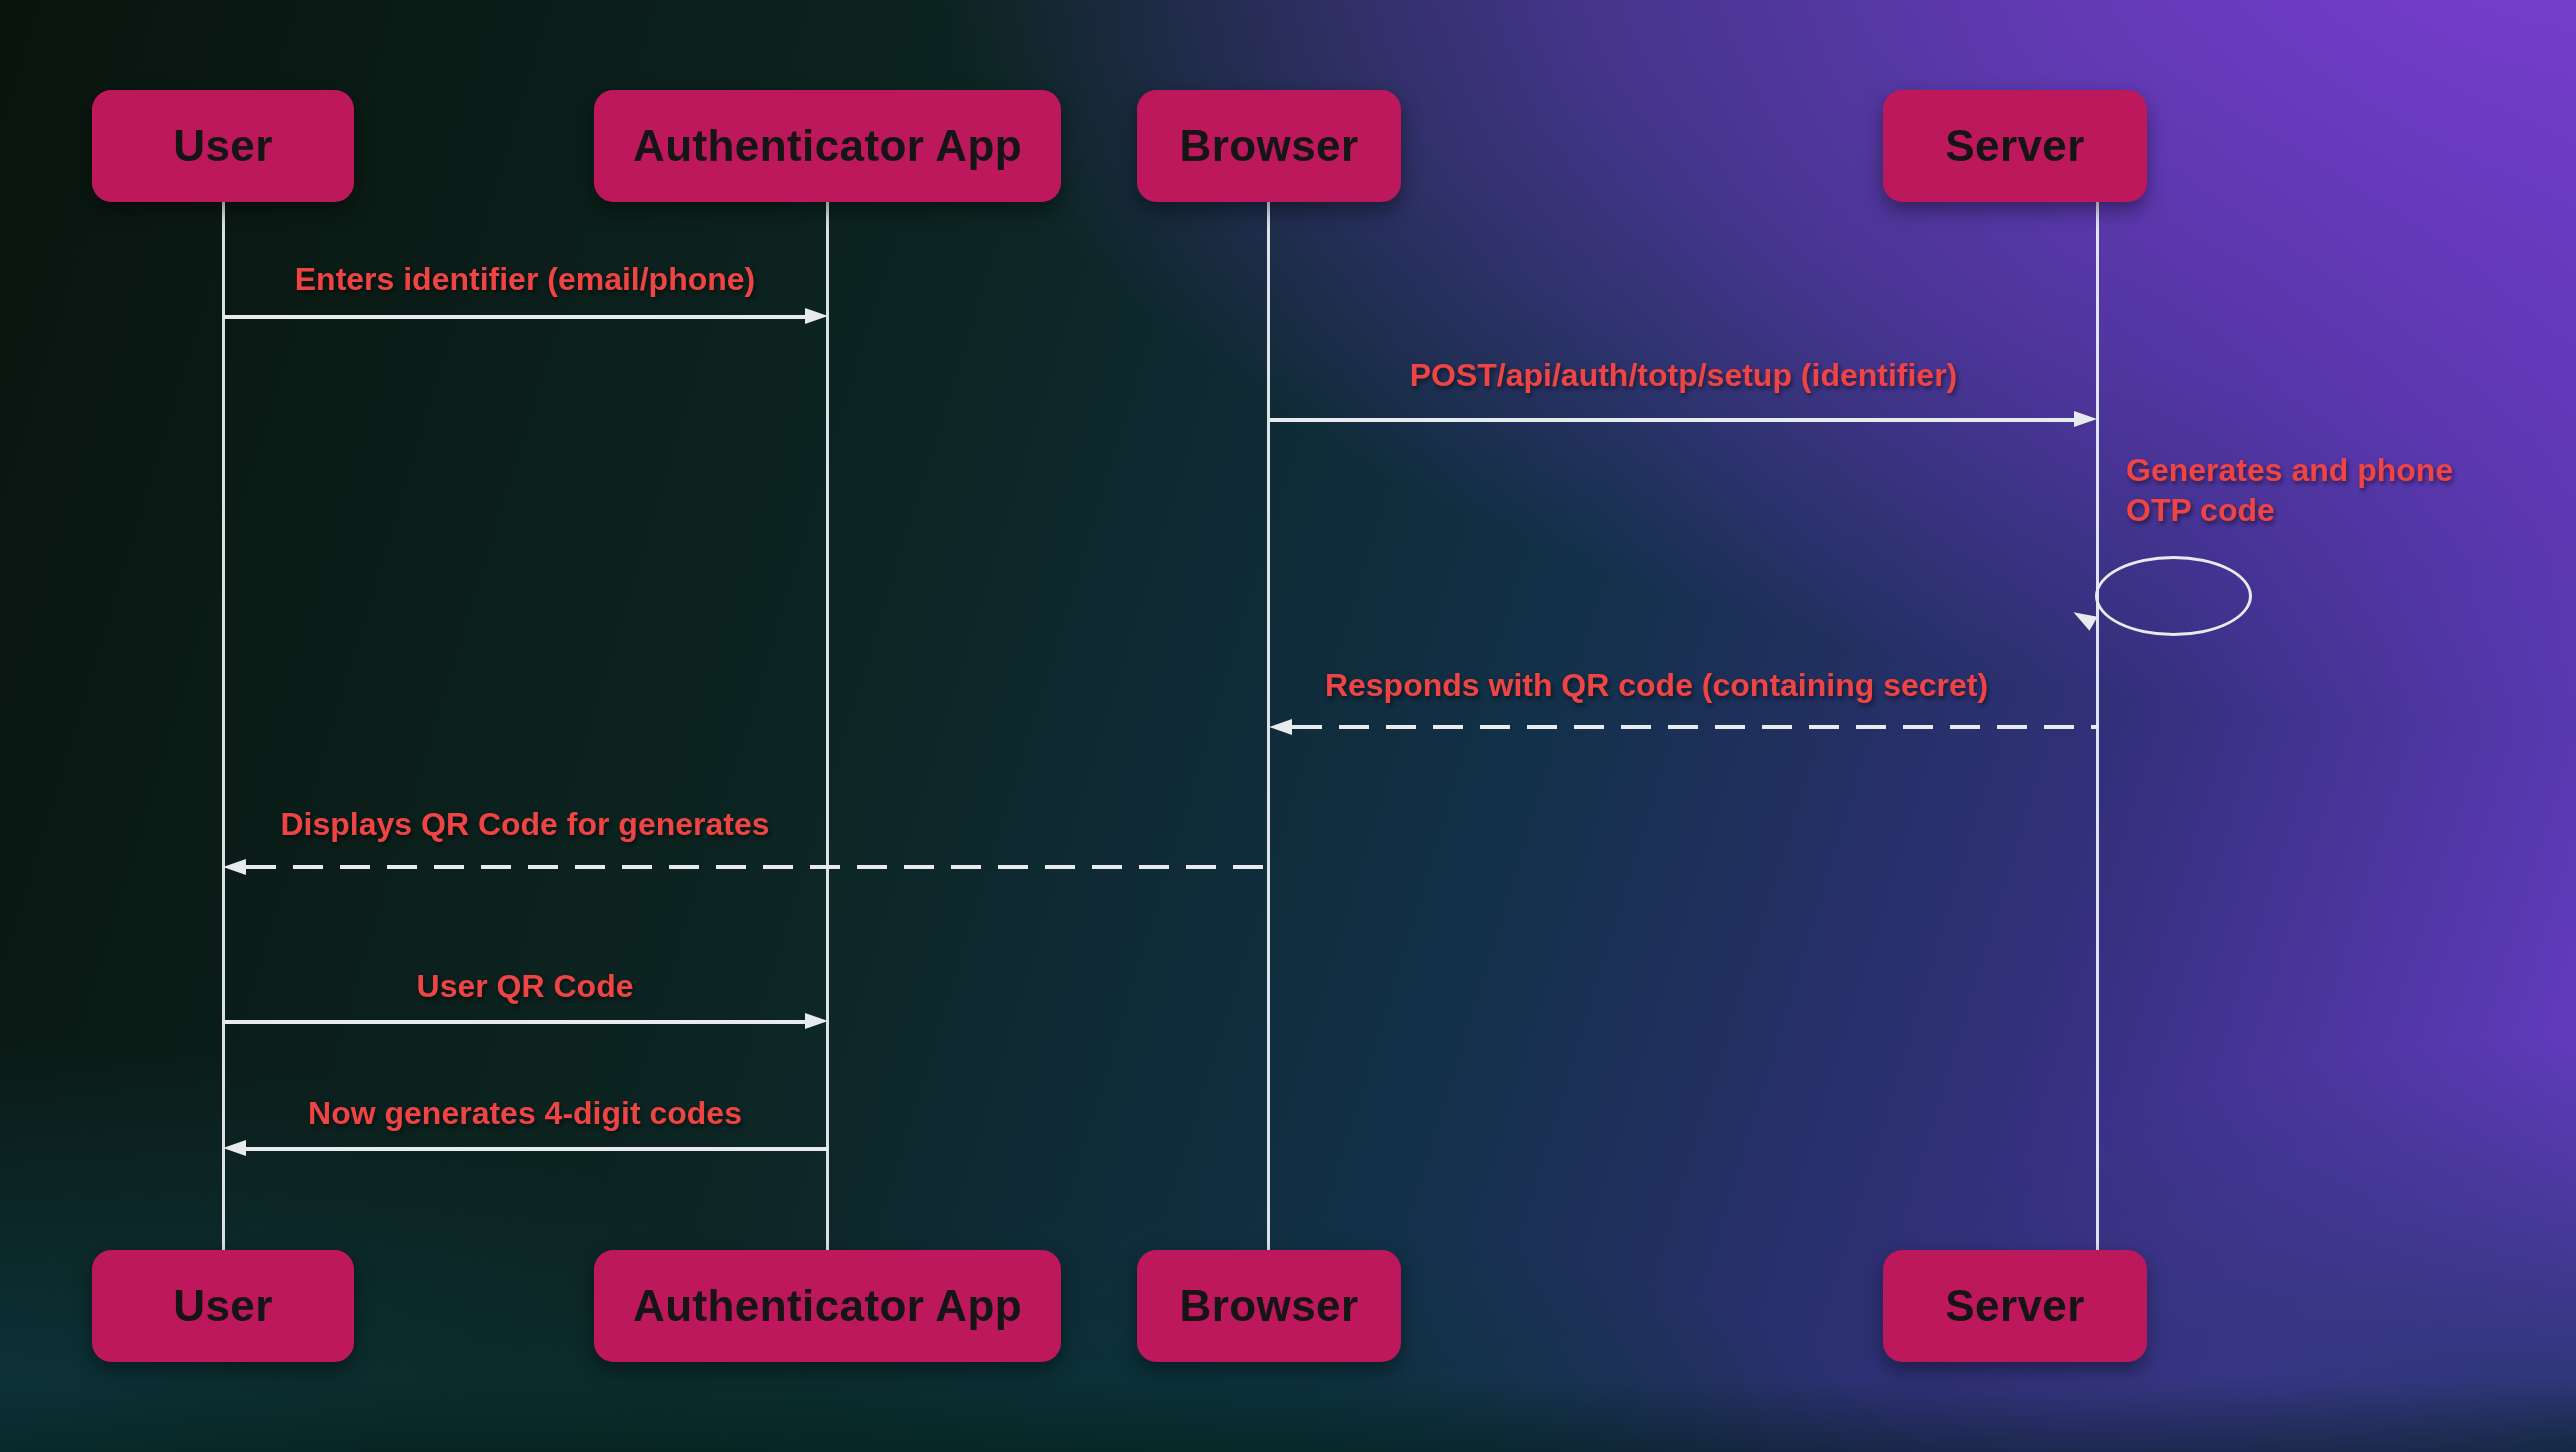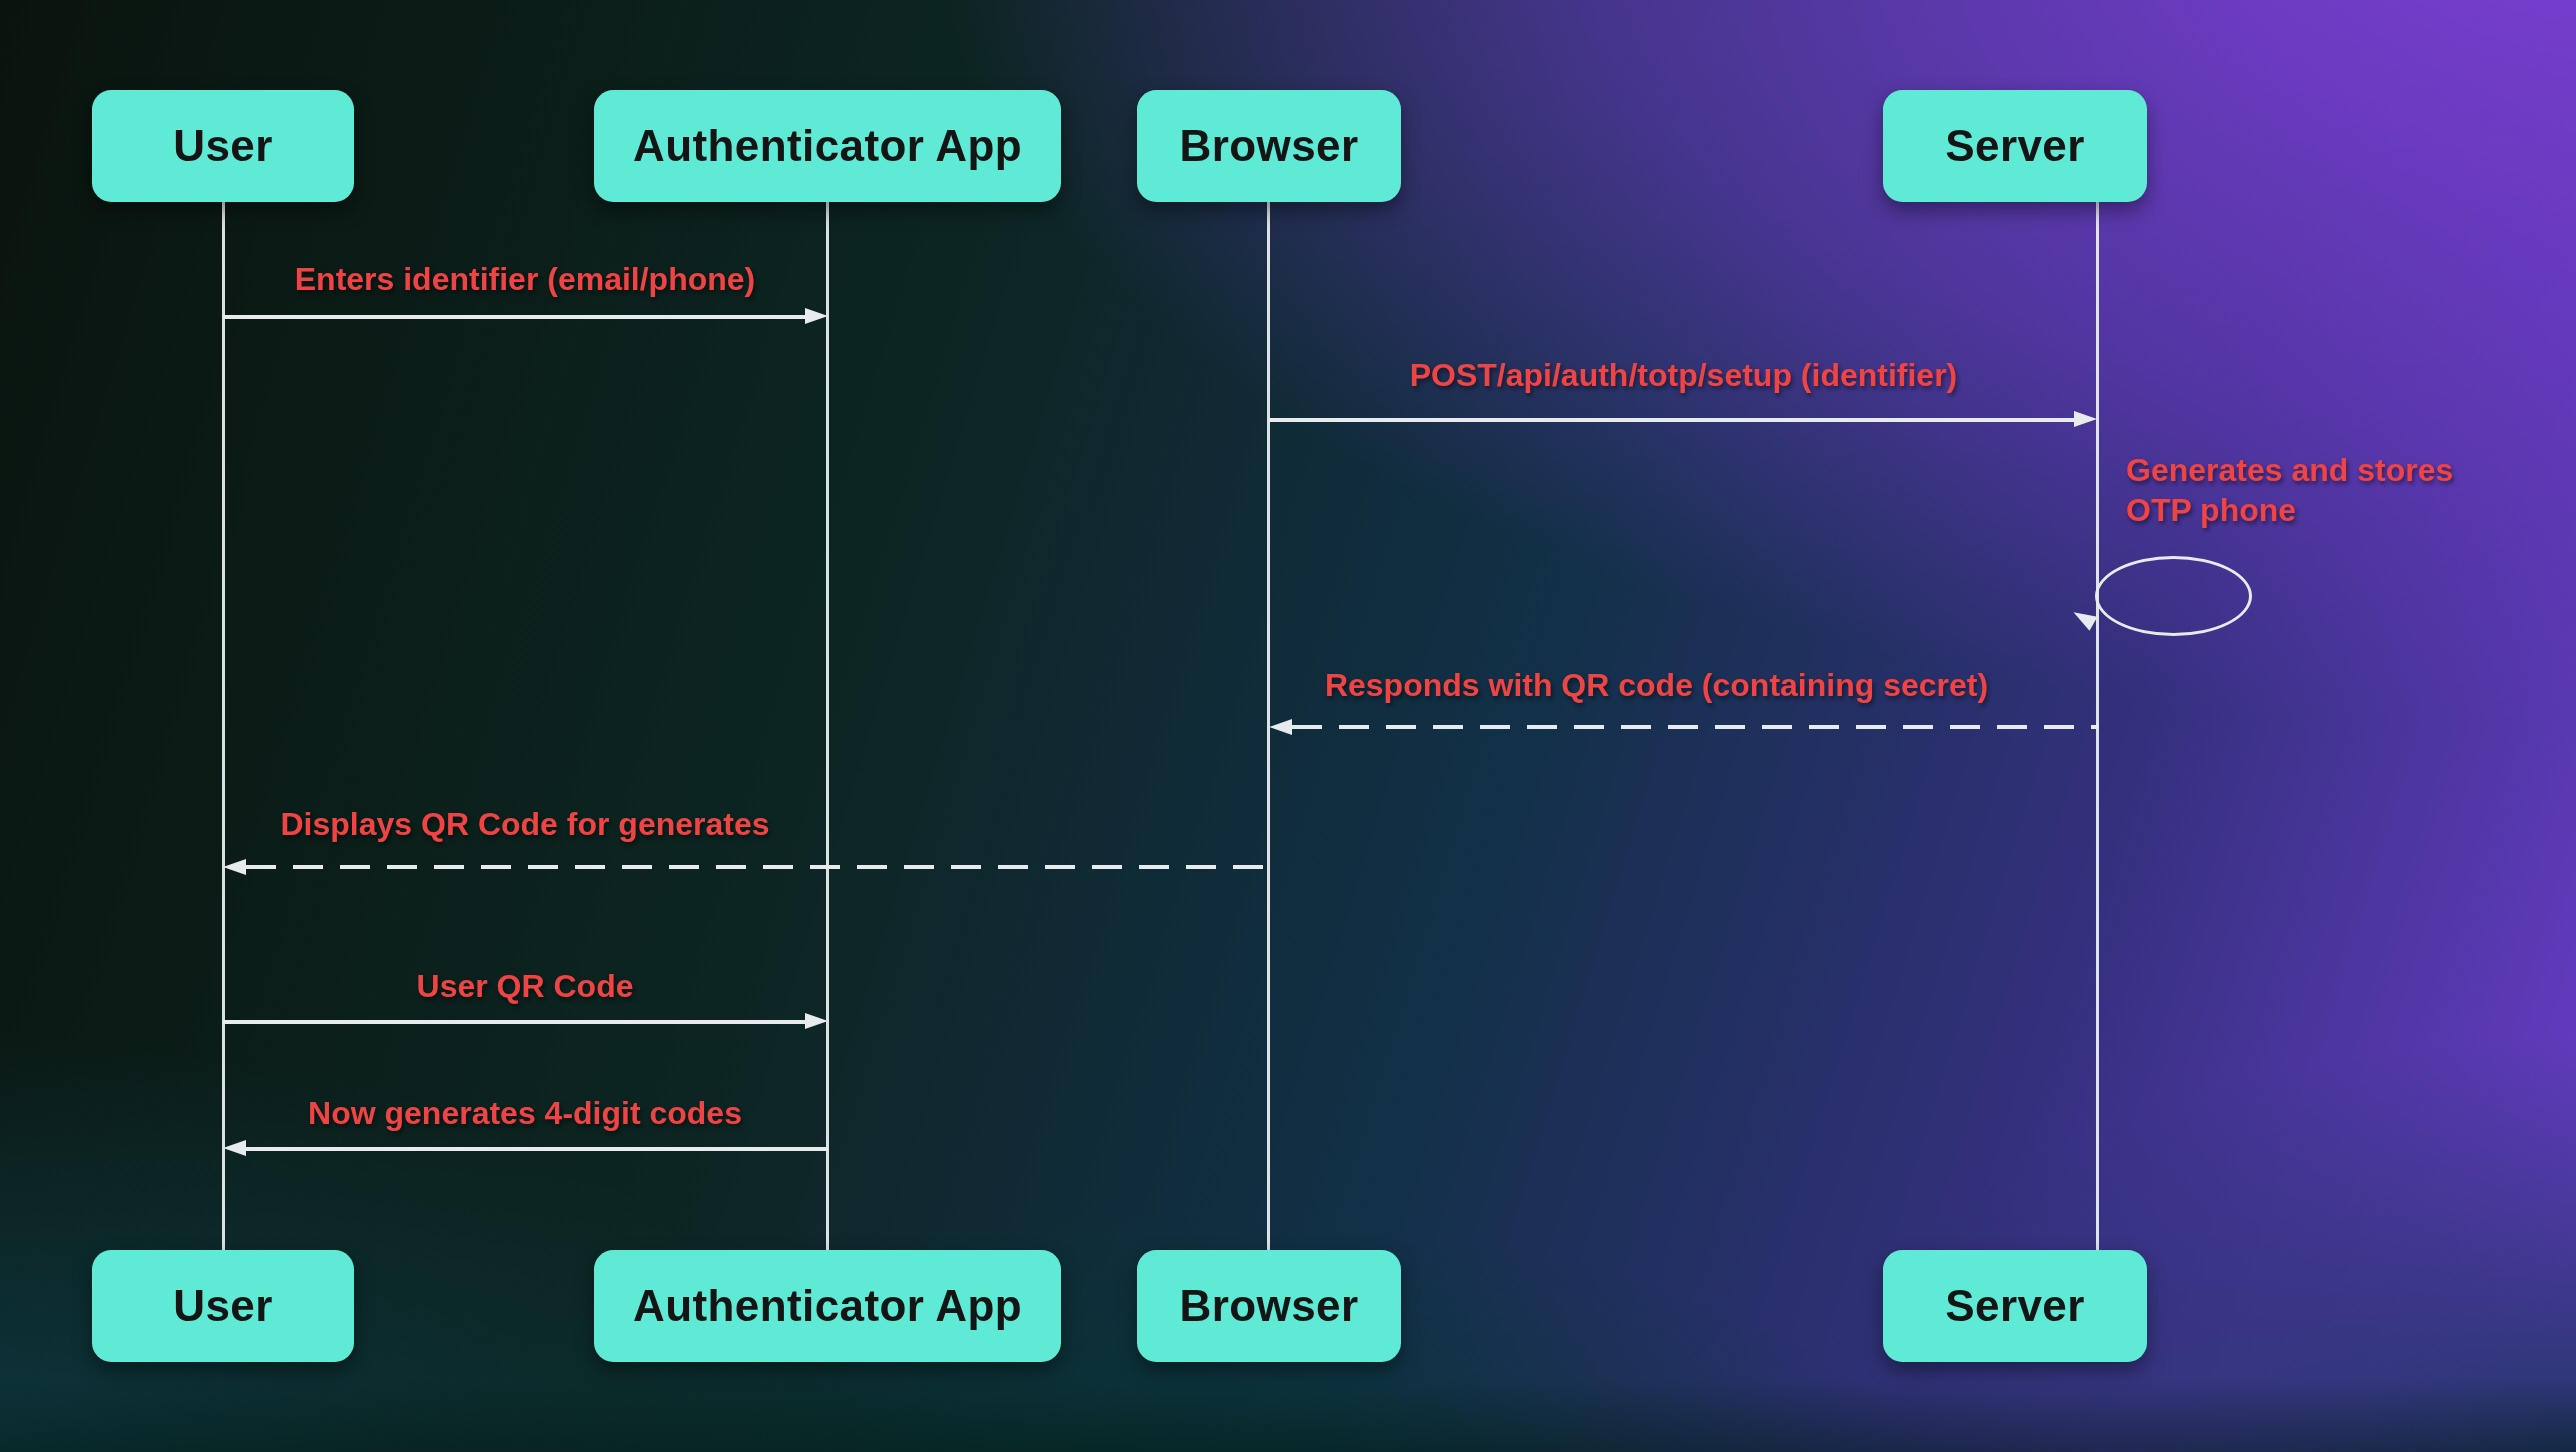--- a/index.html
+++ b/index.html
@@ -11,21 +11,21 @@
       linear-gradient(to top, rgba(2,26,20,0.45) 0%, rgba(2,26,20,0) 5%),
       radial-gradient(95% 85% at 99% -6%, rgba(124,63,212,0.96) 0%, rgba(112,58,200,0.55) 40%, rgba(100,55,190,0) 66%),
       radial-gradient(52% 48% at 101% 101%, rgba(29,53,96,0.95) 0%, rgba(29,53,96,0) 62%),
       radial-gradient(58% 52% at -3% 103%, rgba(13,59,69,0.95) 0%, rgba(13,59,69,0) 62%),
       radial-gradient(45% 32% at 45% 106%, rgba(6,53,50,0.9) 0%, rgba(6,53,50,0) 70%),
       linear-gradient(107deg, #0a140e 0%, #0c2522 34%, #123048 58%, #33307c 78%, #6c3dcc 100%);
   }
   .canvas{position:relative;width:2576px;height:1452px;}
 
   .actor-box{
-    position:absolute;height:112px;border-radius:19.3px;background:#5eead4;
+    position:absolute;height:112px;border-radius:19.3px;background:#be185d;
     display:flex;align-items:center;justify-content:center;
     box-shadow:0 8.8px 19.3px rgba(0,0,0,0.38);
   }
   .actor-box .lbl{
     font-size:44px;font-weight:bold;color:#151515;letter-spacing:0.4px;white-space:nowrap;
   }
   .row-top{top:90px}
   .row-bottom{top:1250px}
   .pos-user{left:92px;width:262px}
   .pos-auth{left:594px;width:467px}
@@ -91,21 +91,21 @@
     <div class="head-r" style="left:805px;top:308px"></div>
   </div>
 
   <div>
     <div class="msg-label" style="left:1269px;top:356px;width:829px">POST/api/auth/totp/setup (identifier)</div>
     <div class="line-solid" style="left:1269px;top:418px;width:806px"></div>
     <div class="head-r" style="left:2074px;top:411px"></div>
   </div>
 
   <div>
-    <div class="msg-label left-align" style="left:2126px;top:450px;width:395px">Generates and stores OTP phone</div>
+    <div class="msg-label left-align" style="left:2126px;top:450px;width:395px">Generates and phone OTP code</div>
     <div class="self-loop"></div>
     <div class="head-l self-loop-head"></div>
   </div>
 
   <div>
     <div class="msg-label" style="left:1242px;top:666px;width:829px">Responds with QR code (containing secret)</div>
     <div class="line-dashed" style="left:1292px;top:725px;width:806px"></div>
     <div class="head-l" style="left:1269px;top:719px"></div>
   </div>
 

